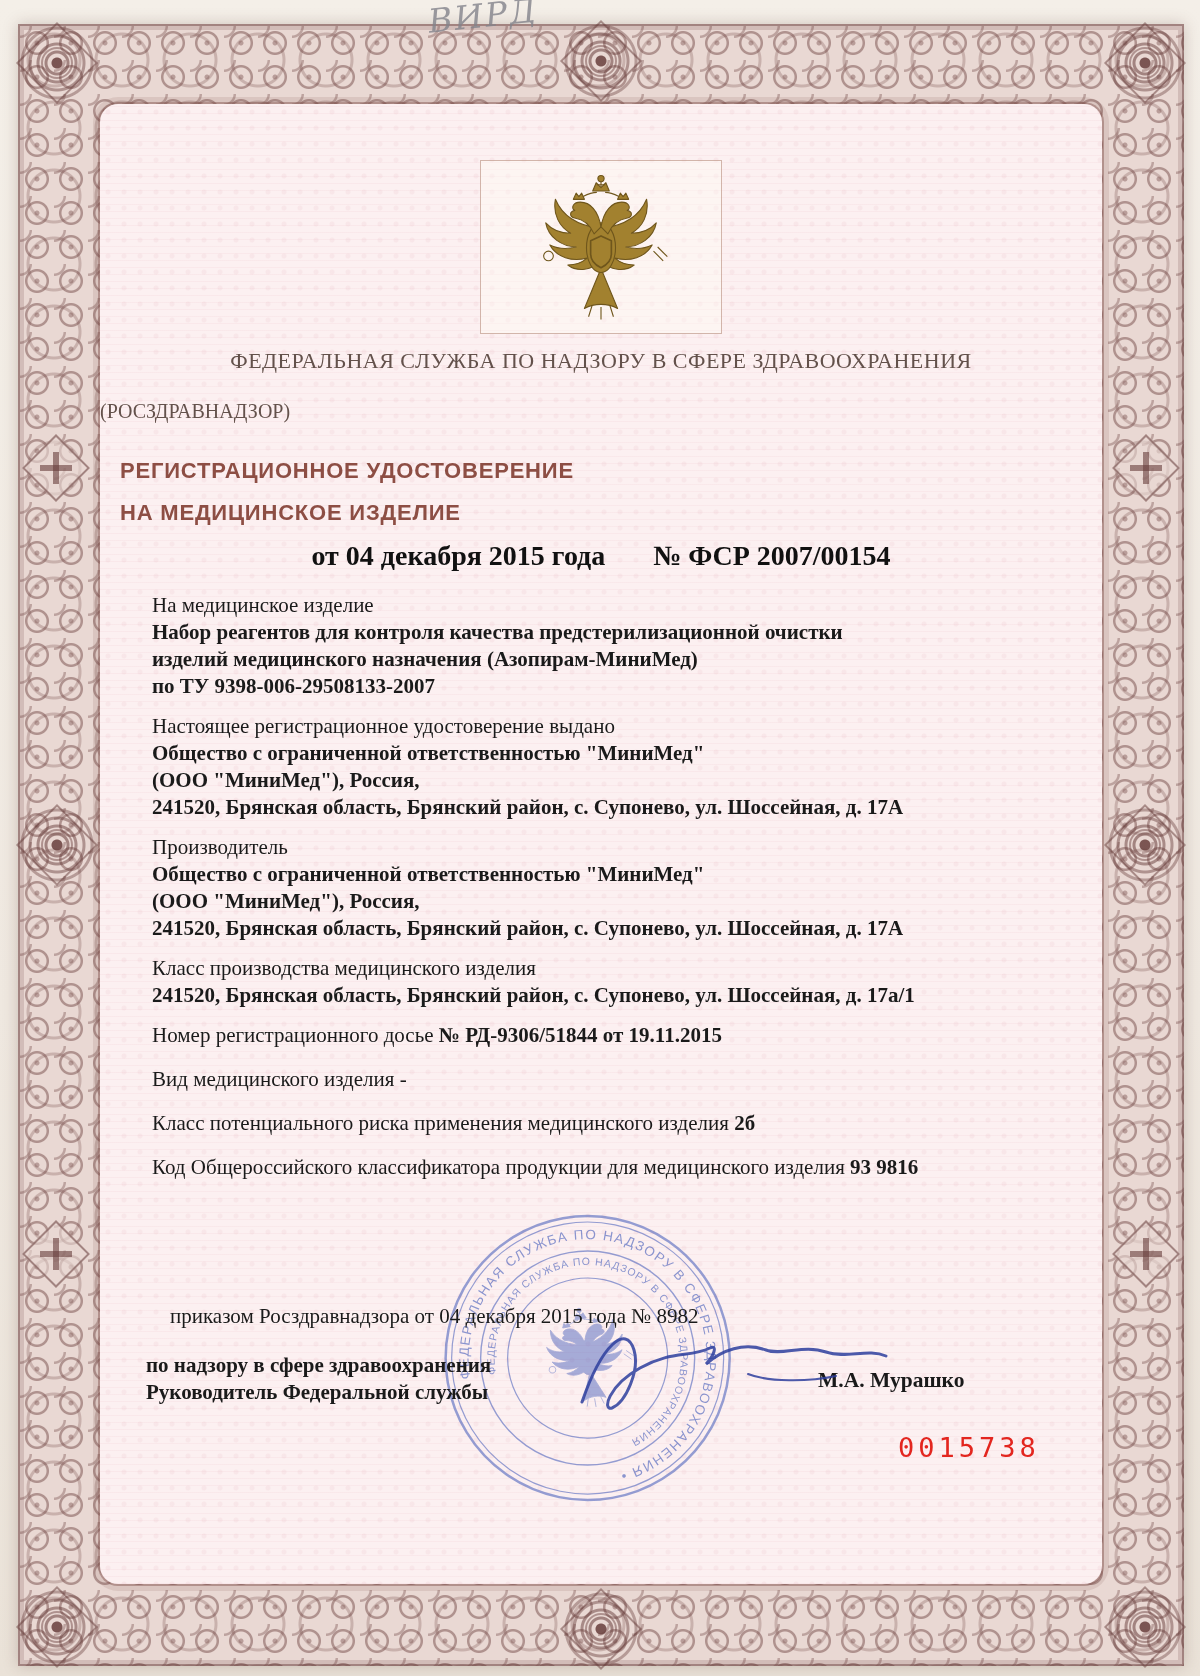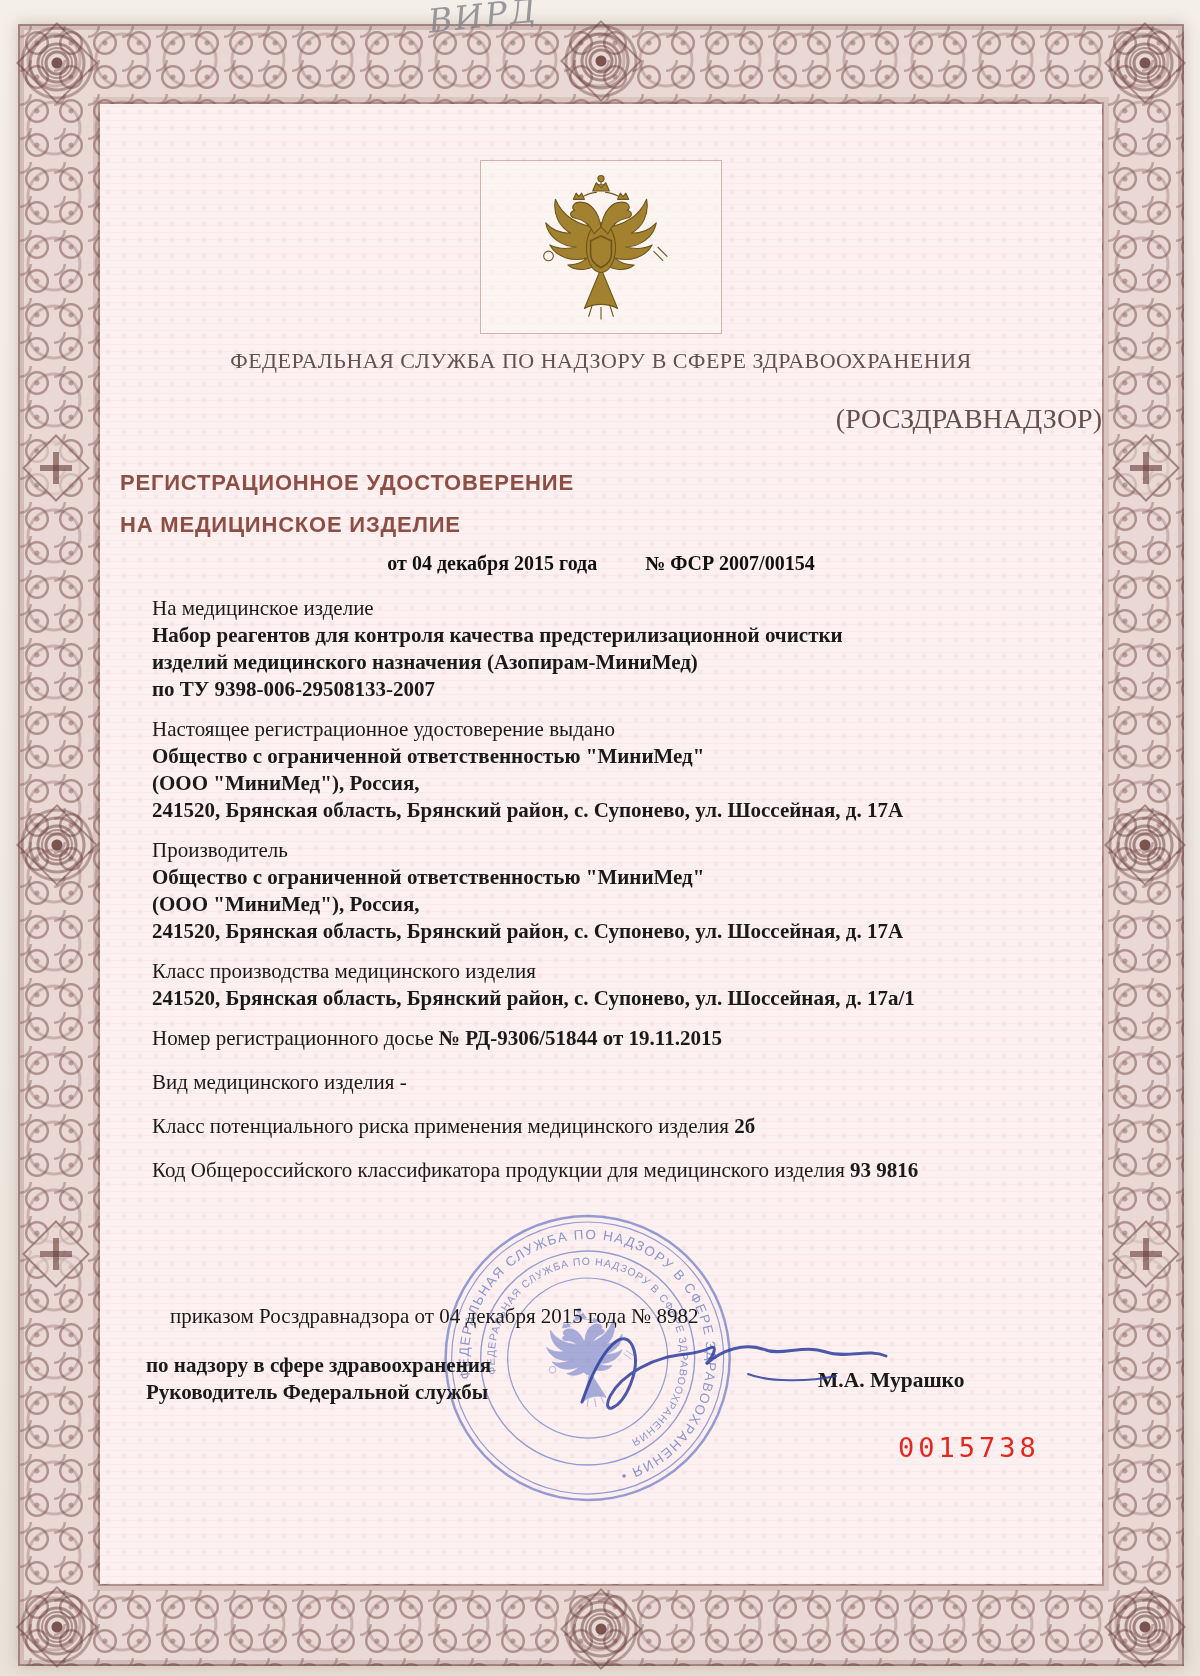--- a/index.html
+++ b/index.html
@@ -45,35 +45,36 @@
 
   
   .inner{
     position:absolute;top:104px;left:100px;right:98px;bottom:92px;
     background-color:#fcf0f1;
     background-image:
       repeating-linear-gradient(0deg, rgba(233,180,190,.13) 0 1px, transparent 1px 7px),
       radial-gradient(circle at 8px 8px, rgba(224,158,170,.12) 0 2px, transparent 3px);
     background-size:auto,16px 16px;
     box-shadow:0 0 0 2px rgba(128,82,78,.45), 0 0 0 7px rgba(128,82,78,.14);
+    border-radius:18px;
   }
   .handwritten{
     position:absolute;top:-4px;left:428px;z-index:5;
     font-family:"DejaVu Serif", serif;font-style:italic;font-size:33px;
     color:#83838b;opacity:.8;transform:rotate(-6deg);letter-spacing:2px;
   }
   
   .emblem-box{width:240px;height:172px;margin:56px auto 0;display:flex;align-items:center;justify-content:center;
     border:1px solid rgba(168,118,98,.5);background:rgba(255,252,244,.38);}
   .agency{margin:12px 40px 0;text-align:center;font-size:22px;letter-spacing:.5px;color:#63514b;line-height:30px;}
-  .agency-short{text-align:right;font-size:28px;color:#63514b;line-height:30px;}
+  .agency-short{text-align:left;font-size:20px;color:#63514b;line-height:30px;}
   .title{margin:24px 20px 0;text-align:left;font-family:"Liberation Sans",sans-serif;font-weight:700;
     font-size:22px;line-height:42px;color:#8d4e44;letter-spacing:.8px;}
   .title2{margin-top:0;}
-  .dateline{margin-top:6px;display:flex;justify-content:center;gap:48px;font-weight:700;font-size:20px;color:#111;}
+  .dateline{margin-top:6px;display:flex;justify-content:center;gap:48px;font-weight:700;font-size:28px;color:#111;}
   
   .content{margin:20px 52px 0;font-size:21px;line-height:27px;z-index:2;position:relative;}
   .sect{margin:0 0 13px;}
   .sect-sm{margin:0 0 17px;}
   .content p{margin:0;}
   .b{font-weight:700;}
   
   .order-block{position:absolute;left:54px;top:1182px;font-size:21px;line-height:29px;z-index:3;}
   .signer-block{position:absolute;left:46px;top:1248px;font-size:21px;line-height:27px;font-weight:700;z-index:3;}
   .signer-name{position:absolute;left:718px;top:1264px;font-size:21.5px;font-weight:700;z-index:3;}

